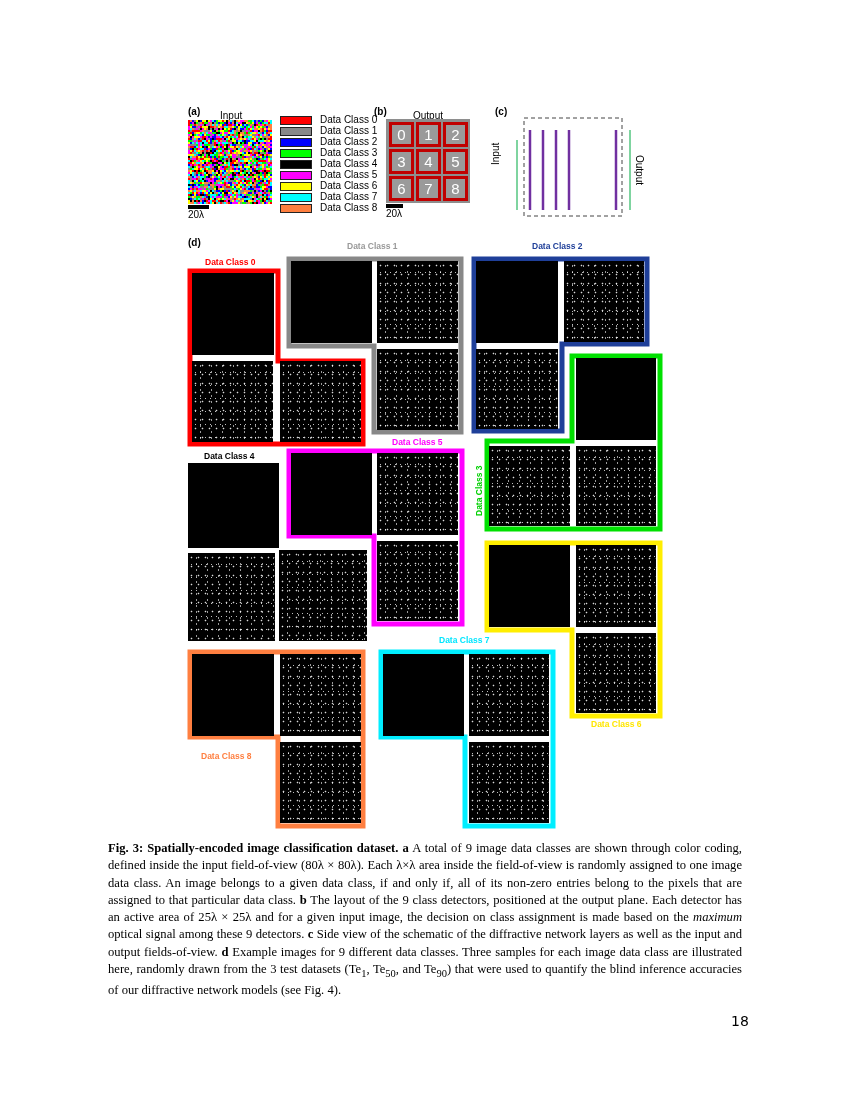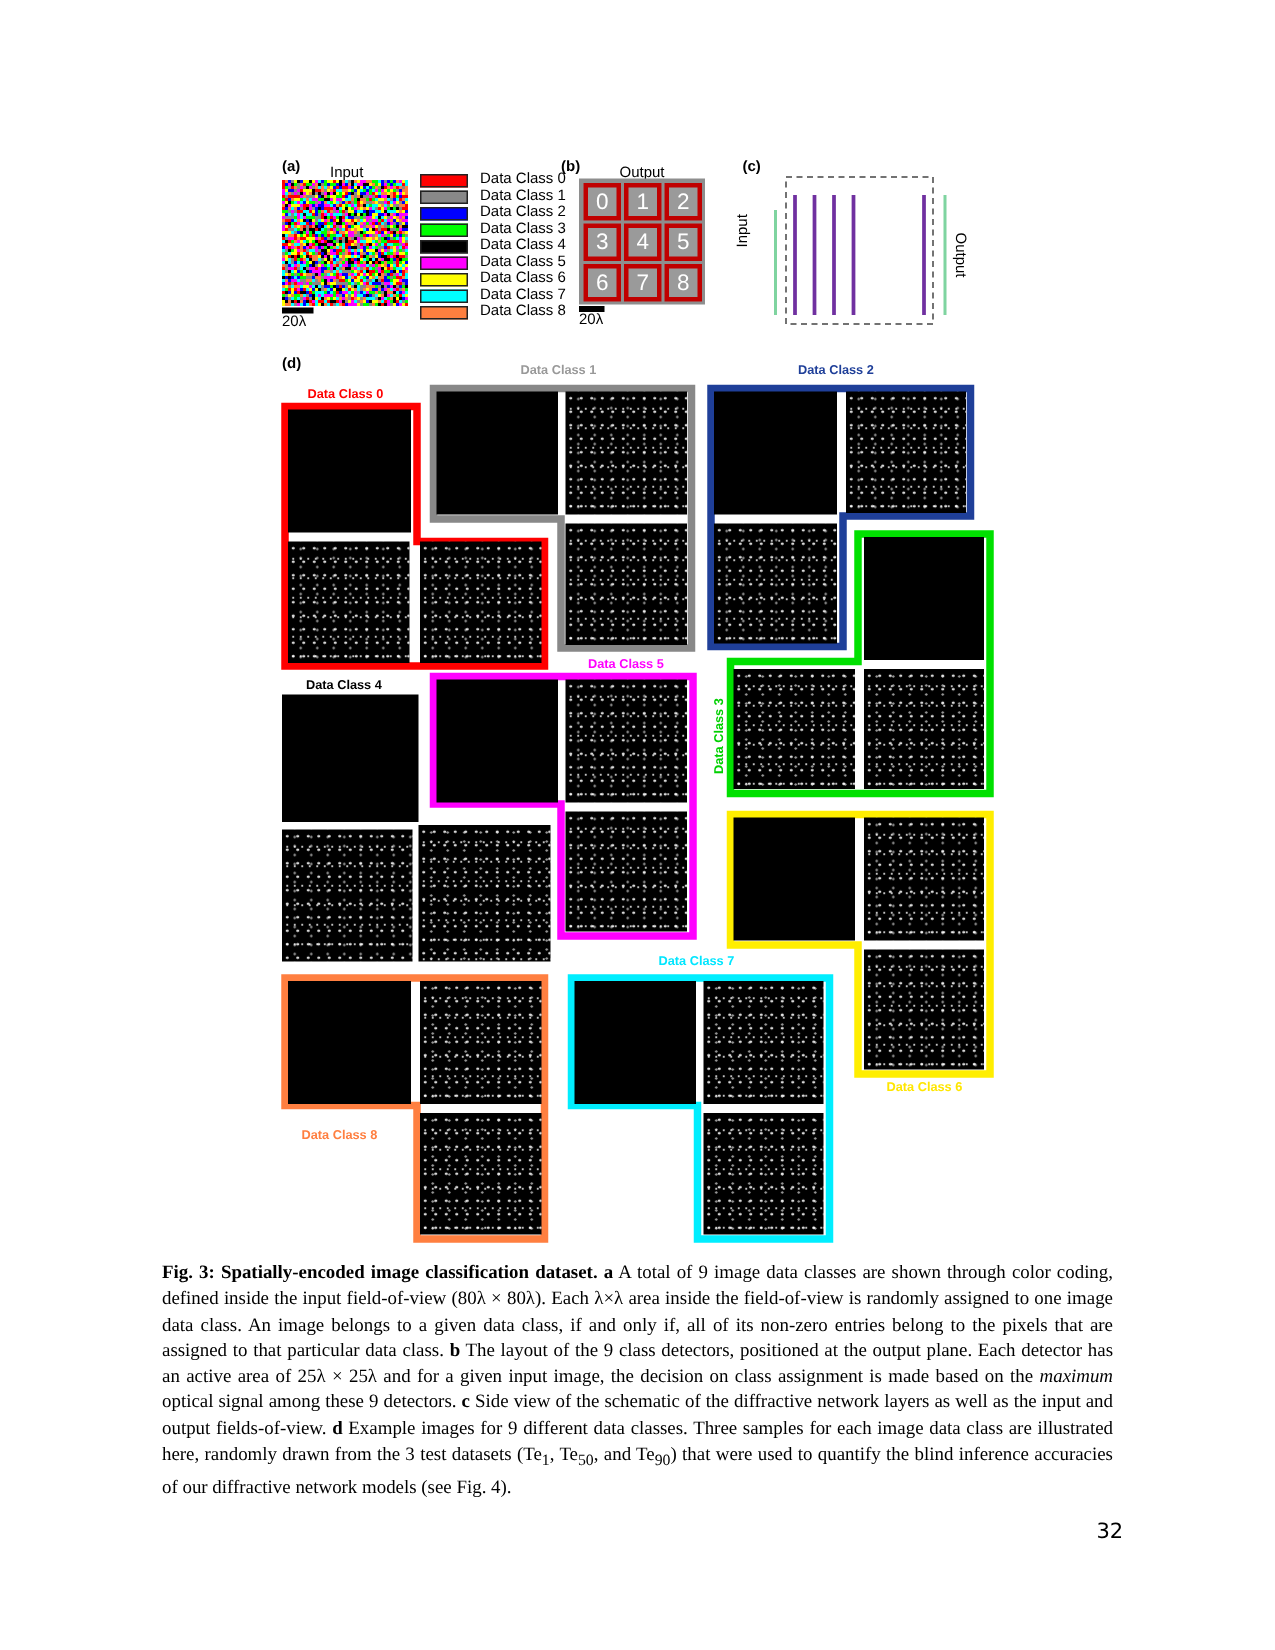--- a/index.html
+++ b/index.html
@@ -1965,13 +1965,13 @@
     </svg>
     <div class="tile" style="left:192px;top:654px;width:82px;height:82px;"></div>
     <div class="tile dense" style="left:280px;top:654px;width:81px;height:82px;"></div>
     <div class="tile dense" style="left:280px;top:742px;width:81px;height:81px;"></div>
     <div class="cls-label" style="left:201px;top:751px;color:#ff7f40;">Data Class 8</div>
   </div>
 </div>
 
 <div class="caption"><b>Fig. 3: Spatially-encoded image classification dataset.</b> <b>a</b><span> A total of 9 image data classes are shown through color coding, defined inside the input field-of-view (80λ × 80λ). Each λ×λ area inside the field-of-view is randomly assigned to one image data class. An image belongs to a given data class, if and only if, all of its non-zero entries belong to the pixels that are assigned to that particular data class. </span><b>b</b><span> The layout of the 9 class detectors, positioned at the output plane. Each detector has an active area of 25λ × 25λ and for a given input image, the decision on class assignment is made based on the </span><i>maximum</i><span> optical signal among these 9 detectors. </span><b>c</b><span> Side view of the schematic of the diffractive network layers as well as the input and output fields-of-view. </span><b>d</b><span> Example images for 9 different data classes. Three samples for each image data class are illustrated here, randomly drawn from the 3 test datasets (Te</span><sub>1</sub><span>, Te</span><sub>50</sub><span>, and Te</span><sub>90</sub><span>) that were used to quantify the blind inference accuracies of our diffractive network models (see Fig. 4).</span></div>
 
-<div class="pagenum">32</div>
+<div class="pagenum">18</div>
 
 </body></html>

